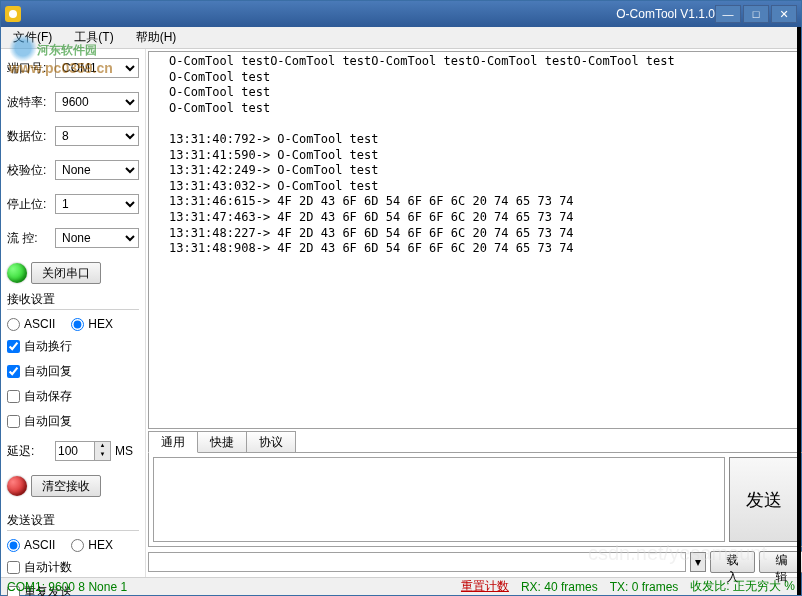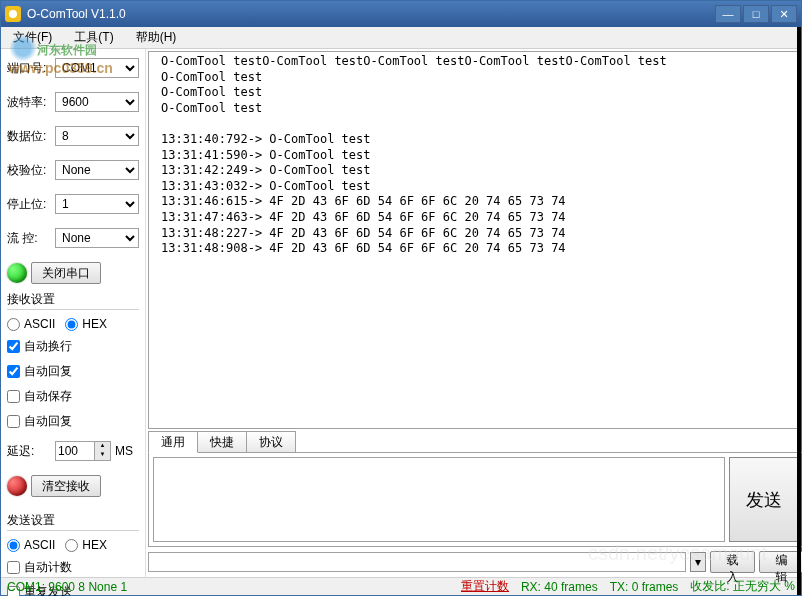--- a/index.html
+++ b/index.html
@@ -1,21 +1,21 @@
 <!DOCTYPE html>
 <html><head>
 <meta charset="utf-8">
 <style>
 * { box-sizing: border-box; margin: 0; padding: 0; font-family: "Microsoft YaHei", "SimSun", sans-serif; font-size: 12px; }
 body { background: #000; width: 802px; height: 596px; position: relative; overflow: hidden; }
 .window { position: absolute; top: 0; left: 0; width: 802px; height: 596px; background: #fff; border: 1px solid #3a6ea5; }
 .title-bar { height: 26px; background: linear-gradient(to bottom, #4a7ab8 0%, #2e5a96 100%); display: flex; align-items: center; padding: 0 4px; color: #fff; }
 .title-icon { width: 16px; height: 16px; background: #f0c020; border-radius: 3px; margin-right: 6px; position: relative; }
 .title-icon::after { content: ''; position: absolute; width: 8px; height: 8px; background: #fff; border-radius: 50%; top: 4px; left: 4px; }
-.title-text { flex: 1; font-size: 12px; }
+.title-text { flex: 1; font-size: 12px; text-align: right; }
 .win-btns { display: flex; gap: 2px; }
 .win-btn { width: 26px; height: 18px; background: #5080b8; border: 1px solid #406090; color: #fff; display: flex; align-items: center; justify-content: center; cursor: pointer; font-size: 11px; }
 .watermark { position: absolute; top: 33px; left: 8px; z-index: 100; color: #1a8a1a; font-size: 22px; font-weight: bold; opacity: 0.6; pointer-events: none; text-shadow: 1px 1px 0 rgba(255,255,255,0.5); }
 .watermark .url { display: block; font-size: 14px; color: #a16207; margin-top: -2px; }
 .watermark .icon { display: inline-block; width: 28px; height: 28px; background: radial-gradient(circle, #4aa4e0 40%, transparent 70%); border-radius: 50%; vertical-align: middle; position: relative; }
 .watermark-right { position: absolute; right: 34px; bottom: 30px; z-index: 50; color: #ddd; font-size: 20px; opacity: 0.4; pointer-events: none; }
 .menu-bar { height: 22px; background: #f0f0f0; border-bottom: 1px solid #d0d0d0; display: flex; align-items: center; padding-left: 8px; gap: 14px; }
 .menu-item { cursor: pointer; padding: 2px 4px; }
 .content { display: flex; height: calc(100% - 48px - 18px); }
 .left-panel { width: 160px; padding: 2px 6px; border-right: 1px solid #e0e0e0; display: flex; flex-direction: column; }
@@ -25,26 +25,26 @@
 select, input[type="text"], .spinner { height: 20px; border: 1px solid #a0a0a0; background: #fff; padding: 0 2px; font-size: 12px; }
 select { width: 84px; }
 .spinner { width: 56px; display: inline-flex; align-items: center; position: relative; }
 .spinner input { border: none; width: 38px; outline: none; }
 .spin-btns { position: absolute; right: 0; top: 0; width: 16px; height: 18px; display: flex; flex-direction: column; }
 .spin-btns div { height: 9px; background: #e8e8e8; border-left: 1px solid #a0a0a0; font-size: 6px; text-align: center; line-height: 7px; cursor: pointer; }
 .led { width: 20px; height: 20px; border-radius: 50%; box-shadow: inset -2px -2px 4px rgba(0,0,0,0.4), 0 0 2px rgba(0,0,0,0.4); }
 .led-green { background: radial-gradient(circle at 30% 30%, #80ff80, #00c000); }
 .led-red { background: radial-gradient(circle at 30% 30%, #ff8080, #c00000); }
 button.btn { height: 22px; padding: 0 10px; border: 1px solid #888; background: linear-gradient(to bottom, #f8f8f8, #e0e0e0); cursor: pointer; border-radius: 2px; }
-.radio-row { display: flex; align-items: center; gap: 10px; margin: 3px 0; }
+.radio-row { display: flex; align-items: center; gap: 16px; margin: 3px 0; }
 .radio-row label, .check-row label { display: flex; align-items: center; gap: 4px; cursor: pointer; }
 .check-row { display: flex; align-items: center; gap: 4px; margin: 4px 0; }
 input[type="radio"], input[type="checkbox"] { cursor: pointer; }
 .right-panel { flex: 1; display: flex; flex-direction: column; }
-.rx-box { flex: 1; border: 1px solid #a0a0a0; margin: 2px 10px 2px 2px; padding: 2px 12px; background: #fff; font-family: Consolas, monospace; font-size: 12px; white-space: pre-wrap; overflow-y: auto; line-height: 1.3; }
+.rx-box { flex: 1; border: 1px solid #a0a0a0; margin: 2px 10px 2px 2px; padding: 2px 20px; background: #fff; font-family: Consolas, monospace; font-size: 12px; white-space: pre-wrap; overflow-y: auto; line-height: 1.3; }
 .tx-area { height: 116px; display: flex; flex-direction: column; margin: 0 6px 2px 2px; }
 .tab-row { display: flex; height: 22px; }
 .tab { padding: 2px 12px; border: 1px solid #a0a0a0; border-bottom: none; background: linear-gradient(to bottom, #fff, #e8e8e8); cursor: pointer; margin-right: -1px; }
 .tab.active { background: #fff; border-bottom: 1px solid #fff; position: relative; z-index: 2; }
 .tx-body { flex: 1; border: 1px solid #a0a0a0; display: flex; margin-top: -1px; }
 textarea.tx-input { flex: 1; border: 1px solid #a0a0a0; margin: 4px; resize: none; padding: 2px; font-family: Consolas, monospace; }
 .send-side { width: 74px; display: flex; flex-direction: column; padding: 4px 4px 4px 0; gap: 4px; }
 .send-btn { flex: 1; border: 1px solid #888; background: linear-gradient(to bottom, #f8f8f8, #e0e0e0); font-size: 18px; cursor: pointer; }
 .tx-bottom { height: 26px; display: flex; align-items: center; justify-content: flex-end; gap: 4px; margin: 0 6px 2px 2px; }
 .tiny-select { width: 560px; height: 20px; border: 1px solid #a0a0a0; background: #fff; }

